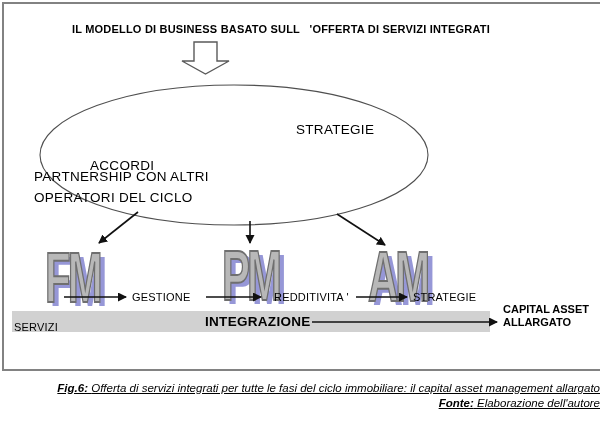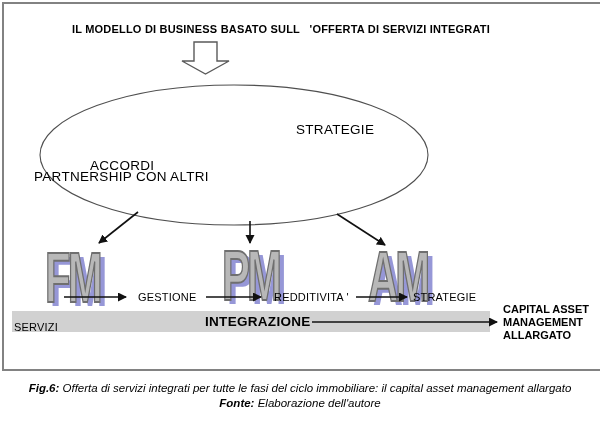--- a/index.html
+++ b/index.html
@@ -21,32 +21,32 @@
   .blockword { font-weight:bold; font-size:70px; line-height:1; letter-spacing:-5px;
                color:#b8b8b8; -webkit-text-stroke:2px #6f6f6f;
                text-shadow:8px 4px 0 #9697d7;
                transform:scaleX(0.60); transform-origin:0 0; }
   .bw-fm { left:45px;  top:243px; }
   .bw-pm { left:222px; top:241px; }
   .bw-am { left:368px; top:242px; }
 
   .rowtext { top:291px; font-size:11px; letter-spacing:.2px; }
   .rt-servizi    { left:14px;margin-top:30px; }
-  .rt-gestione   { left:138px; }
+  .rt-gestione   { left:132px; }
   .rt-redditivita{ left:274px; }
   .rt-strategie  { left:413px; }
 
   .bar { left:12px; top:311px; width:478px; height:21px; background:#d1d1d1; }
   .bar-label { left:197px; top:314px; font-size:13.5px; font-weight:bold; letter-spacing:.3px;padding-left:8px; }
 
   .outcome { left:503px; top:303px; width:92px; text-align:left;
              font-size:11px; font-weight:bold; line-height:13px; }
 
-  .caption { left:0; top:381px; width:600px; text-align:center;
-             font-size:11.5px; font-style:italic; line-height:15px; }
+  .caption { left:0; top:381px; width:600px; text-align:right;
+             font-size:11.5px; font-style:italic; line-height:15px;text-decoration:underline; }
   .caption b { font-weight:bold; }
 </style>
 </head>
 <body>
 
 <div class="abs frame"></div>
 
 <div class="abs title">IL MODELLO DI BUSINESS BASATO SULL   'OFFERTA DI SERVIZI INTEGRATI</div>
 
 <svg class="abs overlay" viewBox="0 0 600 426">
@@ -75,32 +75,32 @@
   <line x1="64" y1="297" x2="126" y2="297" stroke="#111111" stroke-width="1.3" marker-end="url(#ah)"></line>
   <line x1="206" y1="297" x2="261" y2="297" stroke="#111111" stroke-width="1.3" marker-end="url(#ah)"></line>
   <line x1="356" y1="297" x2="407" y2="297" stroke="#111111" stroke-width="1.3" marker-end="url(#ah)"></line>
   <line x1="312" y1="322" x2="497" y2="322" stroke="#111111" stroke-width="1.5" marker-end="url(#ah)"></line>
 </svg>
 
 <div class="abs ellipse-label" style="left:90px; top:122px;margin-top:36px;">ACCORDI</div>
 <div class="abs ellipse-label" style="left:296px; top:122px;">STRATEGIE</div>
 <div class="abs ellipse-center">
   <div>PARTNERSHIP CON ALTRI</div>
+  <div>OPERATORI DEL CICLO</div>
 </div>
 
 <div class="abs rowtext rt-servizi">SERVIZI</div>
 <div class="abs rowtext rt-gestione">GESTIONE</div>
 <div class="abs rowtext rt-redditivita">REDDITIVITA '</div>
 <div class="abs rowtext rt-strategie">STRATEGIE</div>
 
 <div class="abs bar-label">INTEGRAZIONE</div>
 
 <div class="abs outcome">
   <div>CAPITAL ASSET</div>
-  <div>MANAGEMENT</div>
   <div>ALLARGATO</div>
 </div>
 
 <div class="abs caption">
   <div>
     <b>Fig.6:</b>
     <span>Offerta di servizi integrati per tutte le fasi del ciclo immobiliare: il capital asset management allargato</span>
   </div>
   <div>
     <b>Fonte:</b>

